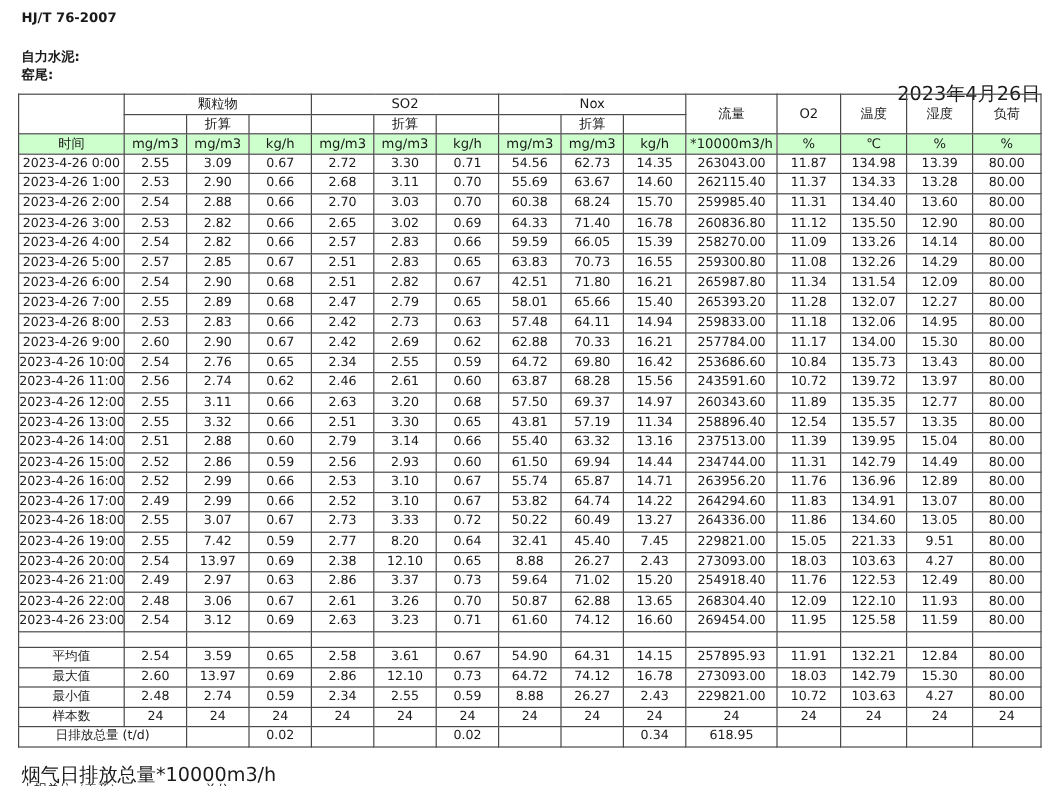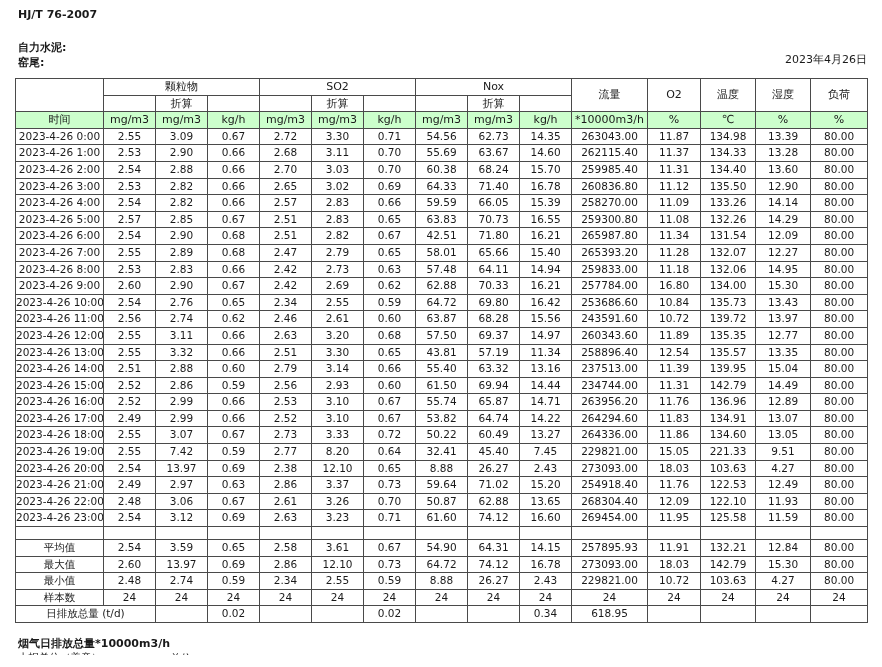--- a/index.html
+++ b/index.html
@@ -2,34 +2,34 @@
 <html><head>
 <meta charset="utf-8">
 <style>
   html,body{margin:0;padding:0;background:#ffffff;}
   body{width:882px;height:667px;font-family:"DejaVu Sans","Liberation Sans",sans-serif;color:#1a1a1a;}
   .page{position:relative;width:882px;height:655px;overflow:hidden;}
   .std-code{position:absolute;top:8px;left:18px;font-size:11px;font-weight:bold;}
   .title{position:absolute;top:18px;left:0;width:882px;text-align:center;font-size:14px;font-weight:bold;}
   .company{position:absolute;top:40px;left:18px;font-size:11px;font-weight:bold;}
   .stack{position:absolute;top:55px;left:18px;font-size:11px;font-weight:bold;}
-  .date{position:absolute;top:52px;right:15px;font-size:11px;}
+  .date{position:absolute;top:68px;right:15px;font-size:16px;}
   table.report{position:absolute;top:78px;left:15px;border-collapse:collapse;table-layout:fixed;width:852px;}
   table.report th,table.report td{
     border:1px solid #4a4a4a;font-size:10.5px;font-weight:normal;
     text-align:center;vertical-align:middle;padding:0;height:15.6px;line-height:15.6px;
     white-space:nowrap;overflow:hidden;
   }
   table.report thead th{font-size:11px;}
   tr.units-row th{background:#ccffcc;font-size:10px;}
   td.time-cell{font-size:10.5px;}
   td.label-cell{font-size:10.5px;}
   td.label-left{text-align:left;padding-left:4px;}
   tr.spacer-row td{height:12px;line-height:12px;}
-  .footer-note{position:absolute;top:636px;left:18px;font-size:11px;font-weight:bold;}
+  .footer-note{position:absolute;top:636px;left:18px;font-size:16px;}
   .footer-report-unit{position:absolute;top:651px;left:18px;font-size:10.5px;}
   .footer-unit{position:absolute;top:651px;left:170px;font-size:11px;}
 </style>
 </head>
 <body>
 
 <div class="page">
 
   <div class="std-code">HJ/T 76-2007</div>
   <div class="company">自力水泥:</div>
@@ -254,21 +254,21 @@
           <td>2.60</td>
           <td>2.90</td>
           <td>0.67</td>
           <td>2.42</td>
           <td>2.69</td>
           <td>0.62</td>
           <td>62.88</td>
           <td>70.33</td>
           <td>16.21</td>
           <td>257784.00</td>
-          <td>16.80</td>
+          <td>11.17</td>
           <td>134.00</td>
           <td>15.30</td>
           <td>80.00</td>
         </tr>
         <tr>
           <td class="time-cell">2023-4-26 10:00</td>
           <td>2.54</td>
           <td>2.76</td>
           <td>0.65</td>
           <td>2.34</td>

